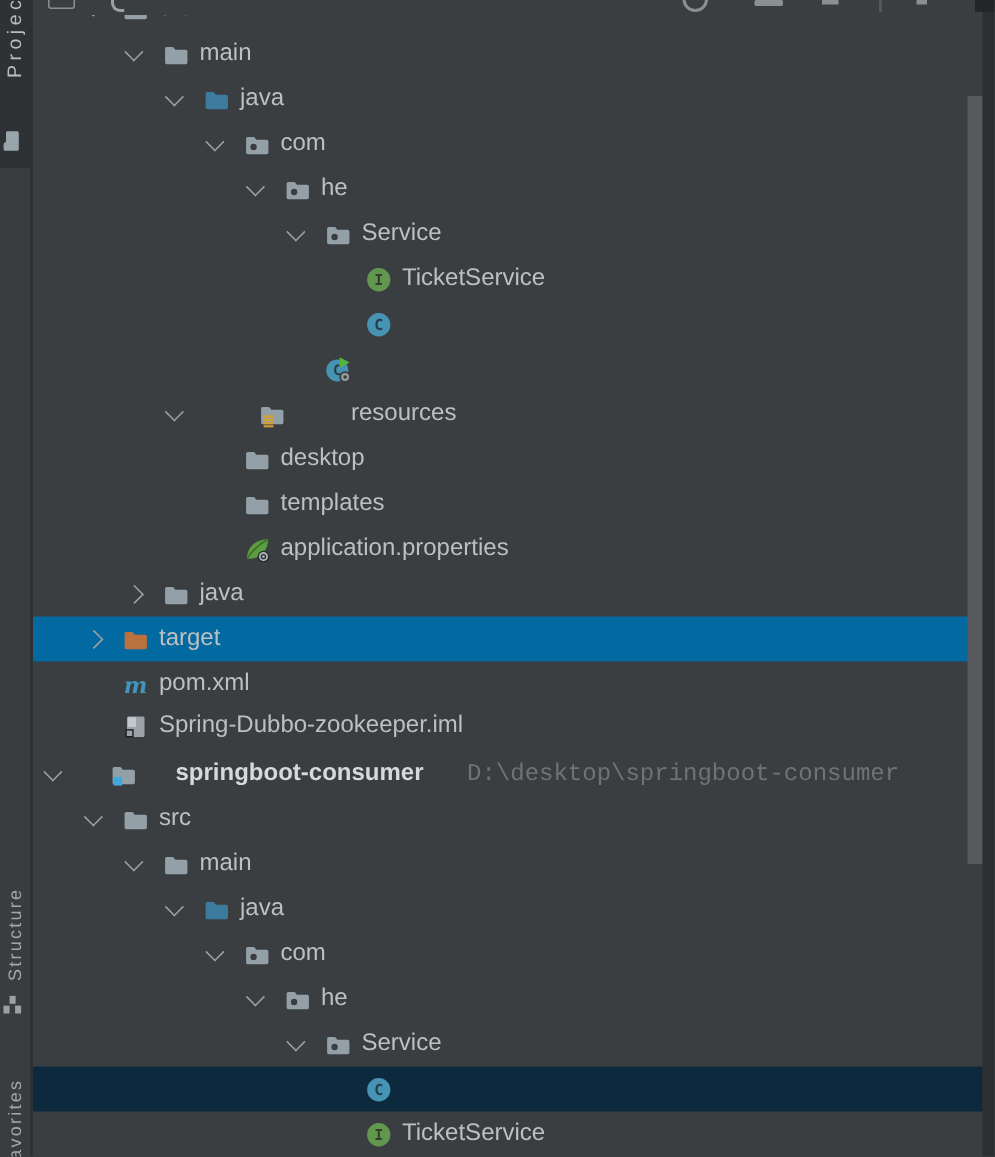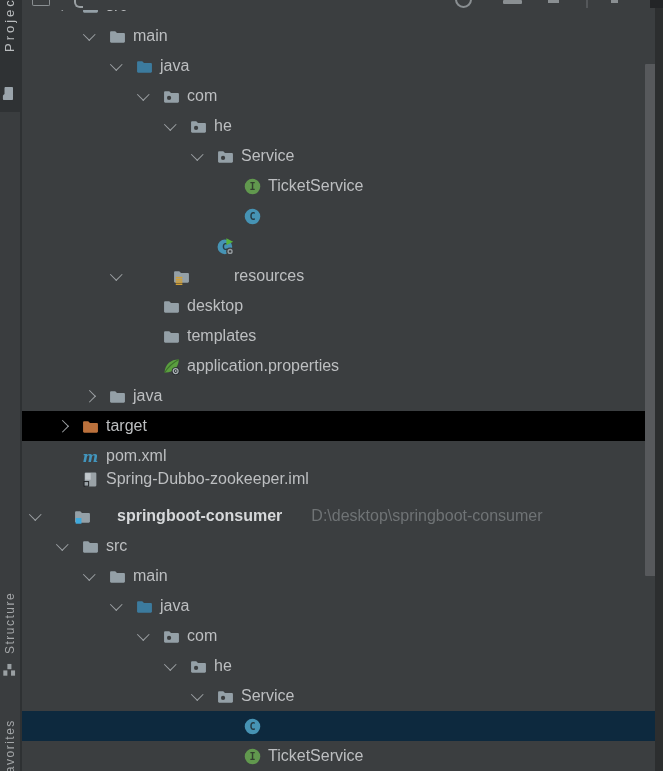--- a/index.html
+++ b/index.html
@@ -33,30 +33,30 @@
     border:2px solid #8a8f92;border-radius:50%;}
   #hs-hide{left:483px;top:0;width:19px;height:3.5px;border-radius:1px;}
   #hs-collapse{left:528px;top:0;width:11px;height:3px;}
   #hs-divider{left:566px;top:0;width:2px;height:8px;background:#54575a;}
   #hs-more{left:591px;top:0;width:7px;height:3px;}
   
   #tree{position:absolute;left:20px;top:0;right:8px;height:771px;z-index:10;}
   .row{position:absolute;left:0;right:0;height:30px;display:flex;align-items:center;
        color:#bdbfc1;font-size:16px;cursor:default;}
   .row.selected{background:#0d293e;}
-  .row.highlighted{background:#000000;}
+  .row.highlighted{background:#0369a1;}
   .arrow{flex:0 0 27px;width:27px;height:30px;display:flex;align-items:center;}
   .chev{width:7.5px;height:7.5px;border-right:1.8px solid #9da1a4;border-bottom:1.8px solid #9da1a4;margin-left:3px;}
   .chev.open{transform:rotate(45deg);margin-top:-4px;}
   .chev.closed{transform:rotate(-45deg);}
   .nicon{flex:0 0 17px;width:17px;height:17px;}
   .nicon svg{display:block;}
   .label{margin-left:7px;white-space:pre;}
   .label.bold{font-weight:bold;color:#d7d9db;}
-  .path{margin-left:10px;color:#6f7375;white-space:pre;}
+  .path{margin-left:10px;color:#6f7375;white-space:pre;font-family:Liberation Mono, monospace;}
   
   #right-strip{position:absolute;left:655px;top:0;width:8px;height:771px;background:#2c2e2f;z-index:35;}
   #right-notch{position:absolute;left:650px;top:0;width:13px;height:8px;background:#232527;z-index:36;}
   #scrollbar-thumb{position:absolute;left:645px;top:64px;width:11px;height:512px;background:#57595c;border-radius:1px;z-index:34;}
 </style>
 </head>
 <body>
 
 <div id="header">
   <div class="hs" id="hs-window"></div>
@@ -240,21 +240,21 @@
     </div>
     <div class="row" style="top: 441px; padding-left: 35px;">
       <span class="arrow"></span>
       <span class="nicon">
         <svg width="17" height="17" viewBox="0 0 16 16">
           <text x="0.5" y="13" font-family="&quot;DejaVu Serif&quot;, serif" font-size="14" font-weight="bold" font-style="italic" fill="#4295bd">m</text>
         </svg>
       </span>
       <span class="label">pom.xml</span>
     </div>
-    <div class="row" style="top: 458px; padding-left: 35px; align-items: flex-end;">
+    <div class="row" style="top: 469px; padding-left: 35px;">
       <span class="arrow"></span>
       <span class="nicon">
         <svg width="17" height="17" viewBox="0 0 16 16">
           <rect x="2.5" y="1.5" width="11" height="13" rx="1" fill="#9aa2a7"></rect>
           <rect x="3" y="2" width="5.2" height="6.2" fill="#c2c8cc"></rect>
           <rect x="1.5" y="9.5" width="5.2" height="5.2" fill="#1d1f21"></rect>
           <rect x="2.4" y="10.4" width="3.4" height="3.4" fill="#9aa2a7"></rect>
         </svg>
       </span>
       <span class="label">Spring-Dubbo-zookeeper.iml</span>

